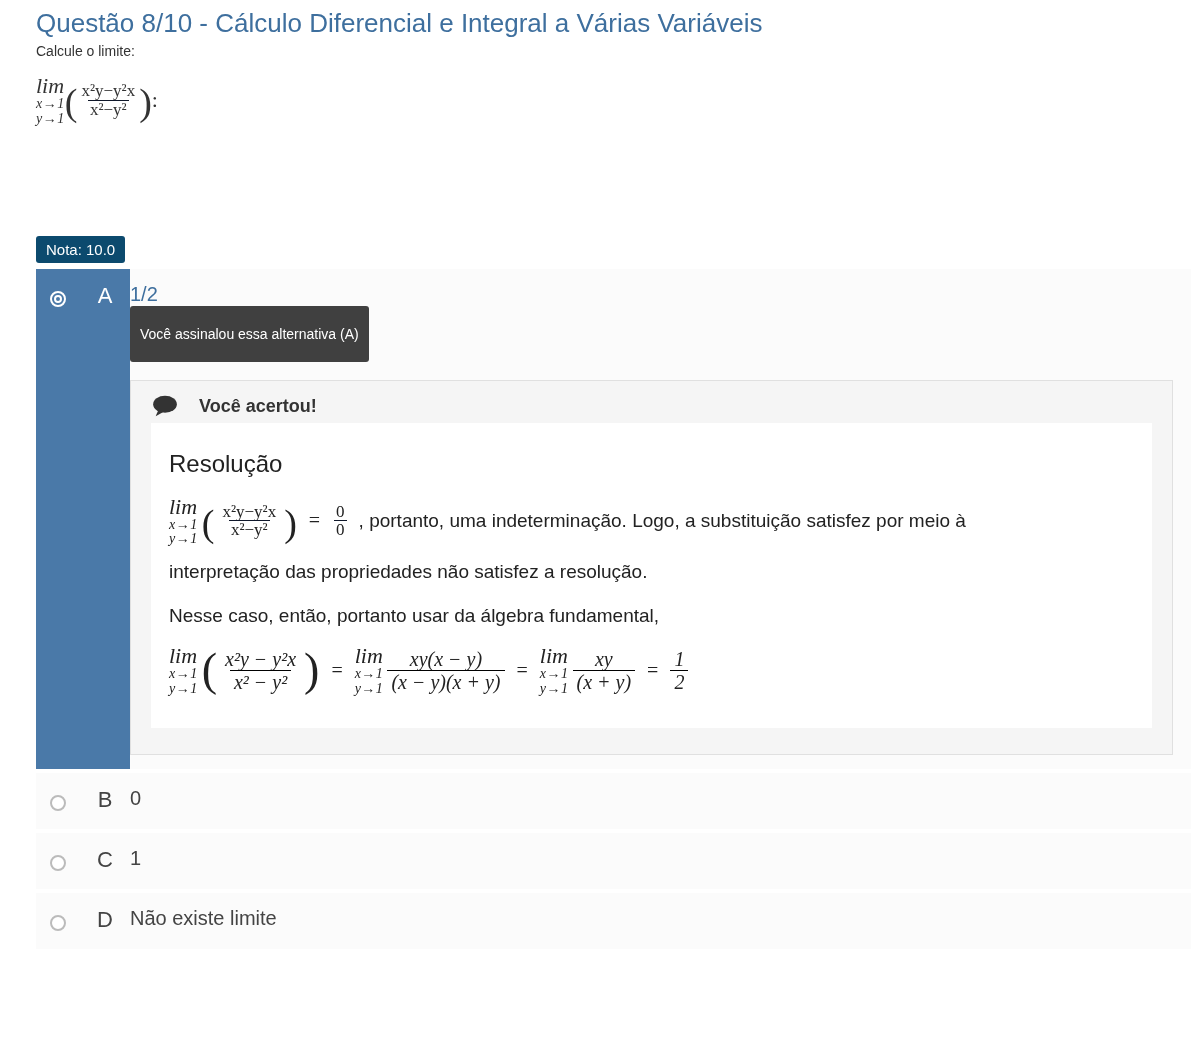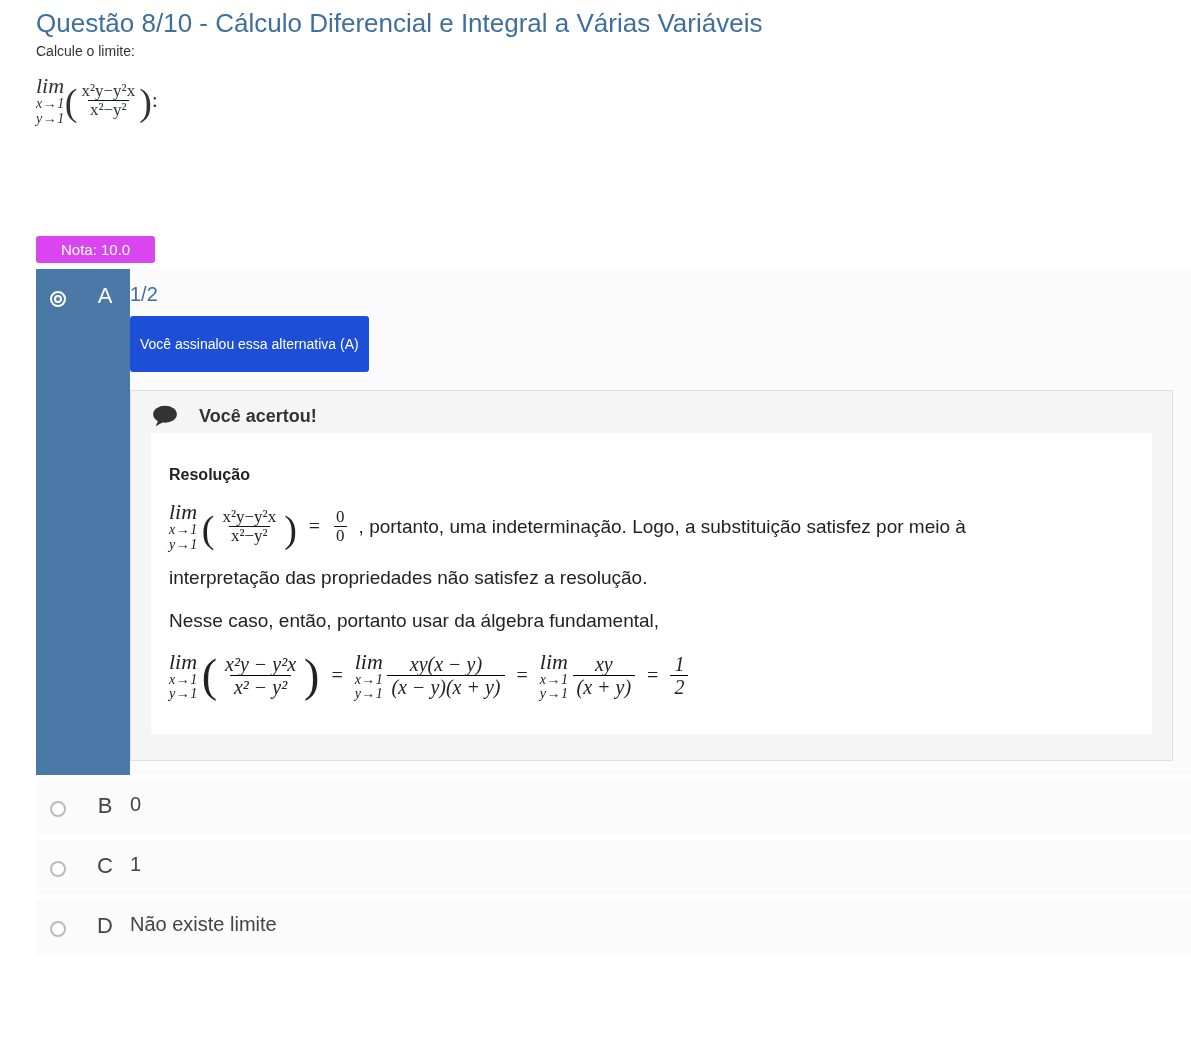--- a/index.html
+++ b/index.html
@@ -32,24 +32,24 @@
   .lim-stack { display: inline-flex; flex-direction: column; align-items: flex-start; line-height: 1.05; font-style: italic; }
   .lim-text { font-size: 22px; }
   .lim-sub  { font-size: 14px; letter-spacing: 0.5px; }
   .big-paren { font-size: 38px; line-height: 0; position: relative; top: 2px; }
   .frac { display: inline-flex; flex-direction: column; align-items: center; font-size: 17px; line-height: 1.05; margin: 0 2px; }
   .frac .den { border-top: 1px solid #0f172a; padding: 0 2px; }
   .frac .num { padding: 0 2px; }
   .score-wrap { margin: 110px 0 6px 36px; }
   .score-badge {
     display: inline-block;
-    background: #d946ef;
+    background: #0c4a6e;
     color: #fff;
     font-size: 15px;
-    padding: 5px 25px;
+    padding: 5px 10px;
     border-radius: 3px;
   }
   .alt-list { margin-left: 36px; }
   .alt-row {
     display: flex;
     align-items: stretch;
     background: #fbfbfb;
     border-bottom: 4px solid #fff;
     min-height: 60px;
   }
@@ -85,44 +85,43 @@
   }
   .alt-row.selected .radio {
     border-color: #fff; background: #4a79a8; position: relative;
   }
   .alt-row.selected .radio::after{
     content:""; position:absolute; inset:2px; border:2px solid #fff; border-radius:50%;
   }
   .answer-text { color: #3e6f9e; font-size: 20px; font-weight: 500; }
   .marked-badge {
     display: inline-block;
-    background: #1d4ed8;
+    background: #404040;
     color: #fff;
     font-size: 14px;
     padding: 20px 10px;
     border-radius: 3px;
-    margin-top: 10px;
   }
   .feedback-box {
     border: 1px solid #e0e0e0;
     background: #f5f5f5;
     margin-top: 18px;
     padding: 14px 20px 26px 20px;
   }
   .feedback-head { display:flex; align-items:center; gap:20px; font-weight:700; font-size:18px; color:#333; margin-bottom:4px; }
   .bubble-icon { width:28px; height:22px; }
   .feedback-body {
     background: #fff;
     margin-top: 6px;
     padding: 14px 18px 22px 18px;
     font-size: 19px;
     color: #222;
     line-height: 1.55;
   }
-  .feedback-body .sec-title { font-weight: 700; margin: 16px 0 12px 0; font-size: 16px; }
+  .feedback-body .sec-title { font-weight: 400; margin: 8px 0 12px 0; font-size: 24px; }
   .math-line { font-family: "Cambria Math","Times New Roman",serif; font-size: 20px; margin: 6px 0 10px 0; display:flex; align-items:center; flex-wrap:wrap; gap:4px; }
   .math-line .after-text { font-family: "Helvetica Neue", Arial, sans-serif; font-size: 19px; margin-left: 6px; }
   .big-paren-l { font-size: 46px; line-height:0; }
   .frac-l { display:inline-flex; flex-direction:column; align-items:center; line-height:1.1; }
   .frac-l .num, .frac-l .den { padding: 0 4px; font-style: italic; }
   .frac-l .den { border-top: 1.2px solid #000; }
   .eq { margin: 0 8px; }
 </style>
 </head>
 <body>

